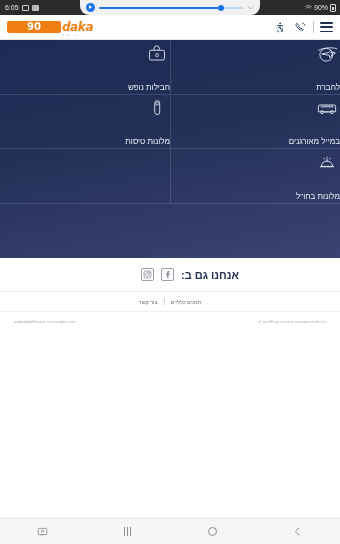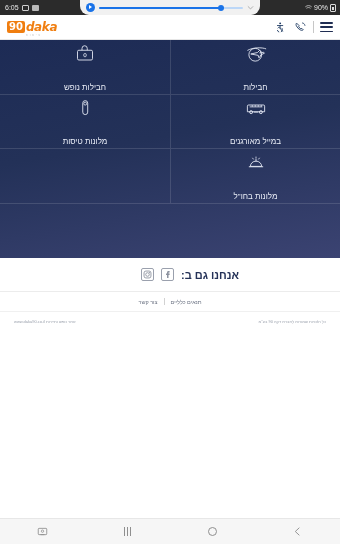--- a/index.html
+++ b/index.html
@@ -72,41 +72,41 @@
   .logo-daka{
     font-family:"DejaVu Sans", sans-serif;
     font-style:italic; font-weight:bold;
     font-size:12px; color:#f07e10; letter-spacing:-.4px;
     line-height:1;
   }
   .logo-90{
     background:#f07e10; color:#fff;
     font-family:"DejaVu Sans", sans-serif;
     font-weight:bold; font-size:10px;
-    padding:0 2px; border-radius:2px; line-height:12px;
+    padding:0 20px; border-radius:2px; line-height:12px;
   }
   .logo-sub{
     position:absolute; font-size:2.6px; color:#b9b9b9;
     letter-spacing:.6px; margin-top:13px;
   }
   .logo-wrap{ position:relative; display:flex; flex-direction:column; align-items:flex-end; }
 
   
   .grid{
     flex:0 0 218px; height:218px;
     background:linear-gradient(170deg,#1d2b55 0%,#233158 45%,#3b4372 100%);
     display:grid;
     grid-template-columns:1fr 1fr;
     grid-template-rows:repeat(4,1fr);
     direction:rtl;
     position:relative;
   }
   .tile{
     display:flex; flex-direction:column;
-    align-items:center; justify-content:center;
+    align-items:flex-start; justify-content:center;
     gap:17px;
     border-left:1px solid rgba(255,255,255,.13);
     border-bottom:1px solid rgba(255,255,255,.13);
     color:#eaeef8;
   }
   .tile:nth-child(2n){ border-left:none; }
   .tile.empty{ border-bottom:1px solid rgba(255,255,255,.13); }
   .tile-icon{ width:26px; height:24px; display:flex; align-items:center; justify-content:center; }
   .tile-icon svg{ display:block; width:100%; height:100%; }
   .tile-label{ font-size:8px; color:#e9edf7; letter-spacing:0; }
@@ -235,21 +235,21 @@
 <div class="grid">
 
   <div class="tile">
     <span class="tile-icon">
       <svg viewBox="0 0 32 32">
         <circle cx="15" cy="17" r="8.5" fill="none" stroke="#e2e7f3" stroke-width="1.2"></circle>
         <path d="M5 11 C12 7, 24 7, 29 9" fill="none" stroke="#e2e7f3" stroke-width="1.2" stroke-linecap="round"></path>
         <path d="M9 16 l9-2 3-3 1.6 1.6 -1.6 2.2 5-1.2 1.2 1.4 -5 2.2 -1 3 -1.6 .6 -.6-3z" fill="none" stroke="#e2e7f3" stroke-width="1.2" stroke-linejoin="round"></path>
       </svg>
     </span>
-    <span class="tile-label">חבילות</span>
+    <span class="tile-label">לחברת</span>
   </div>
 
   <div class="tile">
     <span class="tile-icon">
       <svg viewBox="0 0 32 32">
         <rect x="6" y="11" width="20" height="13" rx="1.8" fill="none" stroke="#e2e7f3" stroke-width="1.2"></rect>
         <path d="M12 11 V8.5 a3.5 3.5 0 0 1 7 0 V11" fill="none" stroke="#e2e7f3" stroke-width="1.2"></path>
         <rect x="14.4" y="15.5" width="3.2" height="4" rx="1" fill="none" stroke="#e2e7f3" stroke-width="1.1"></rect>
       </svg>
     </span>

